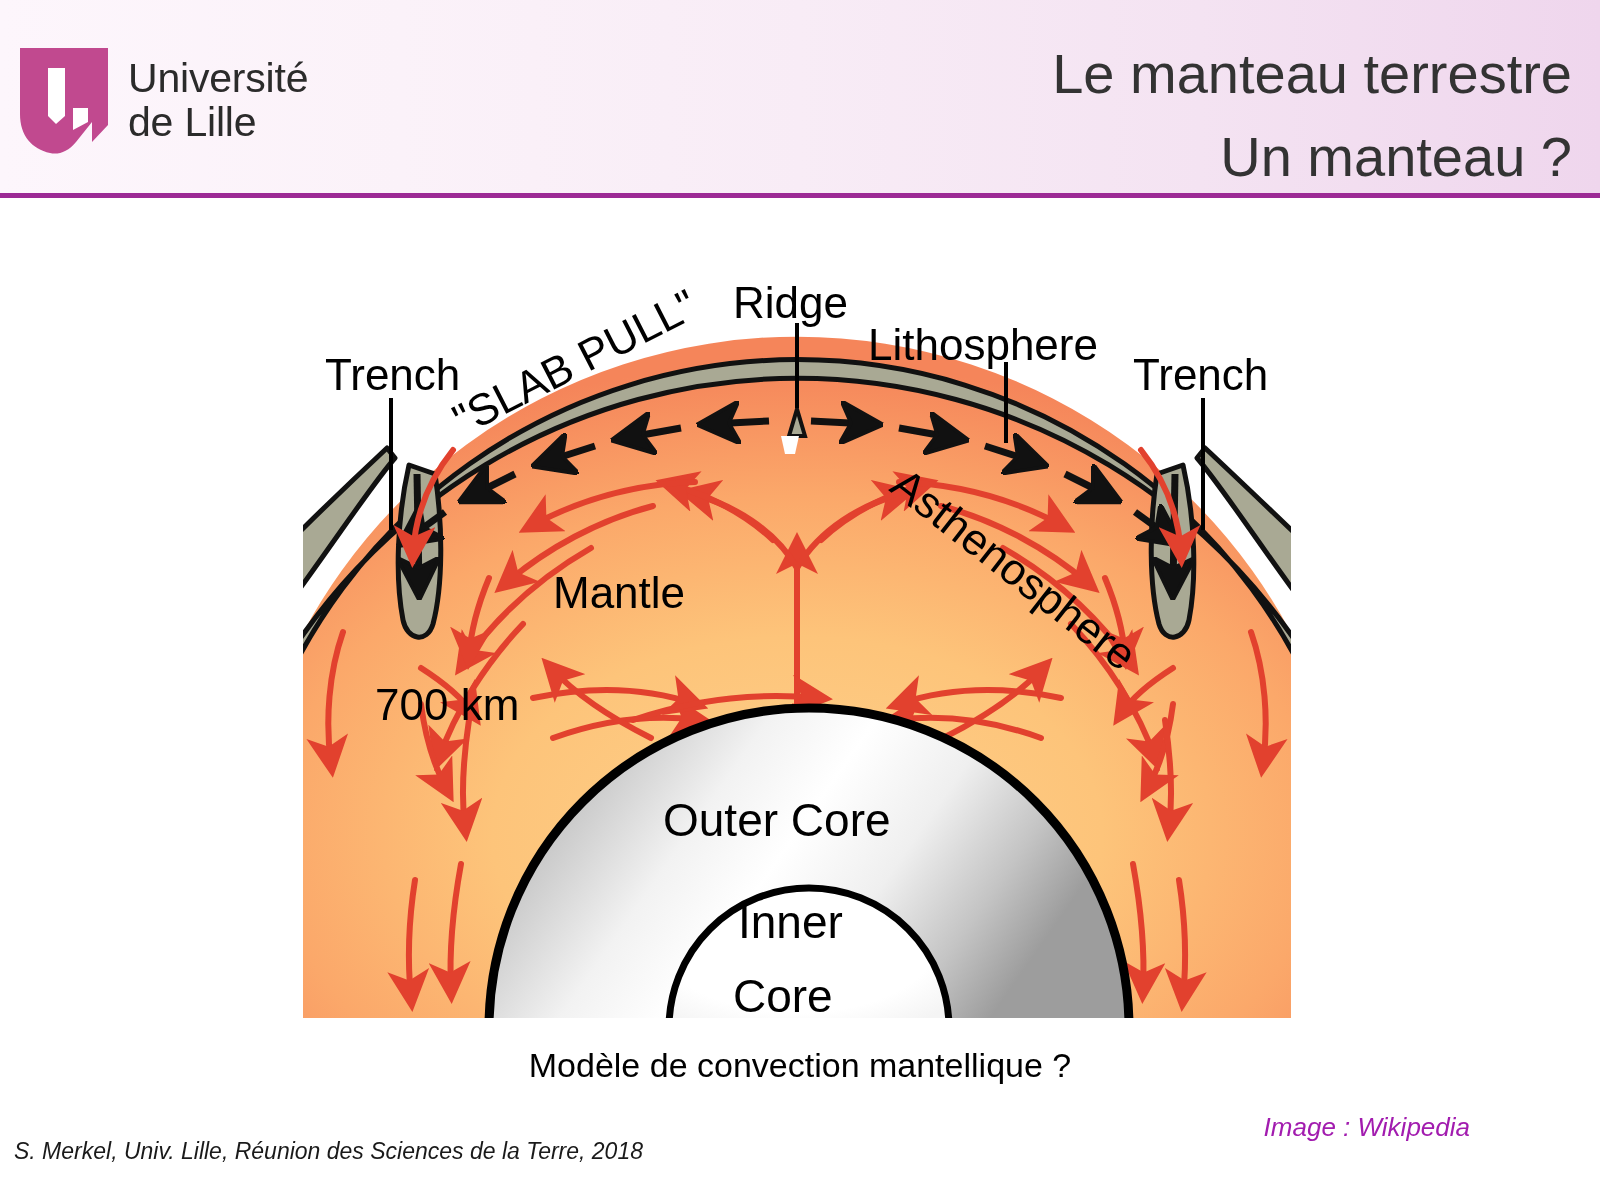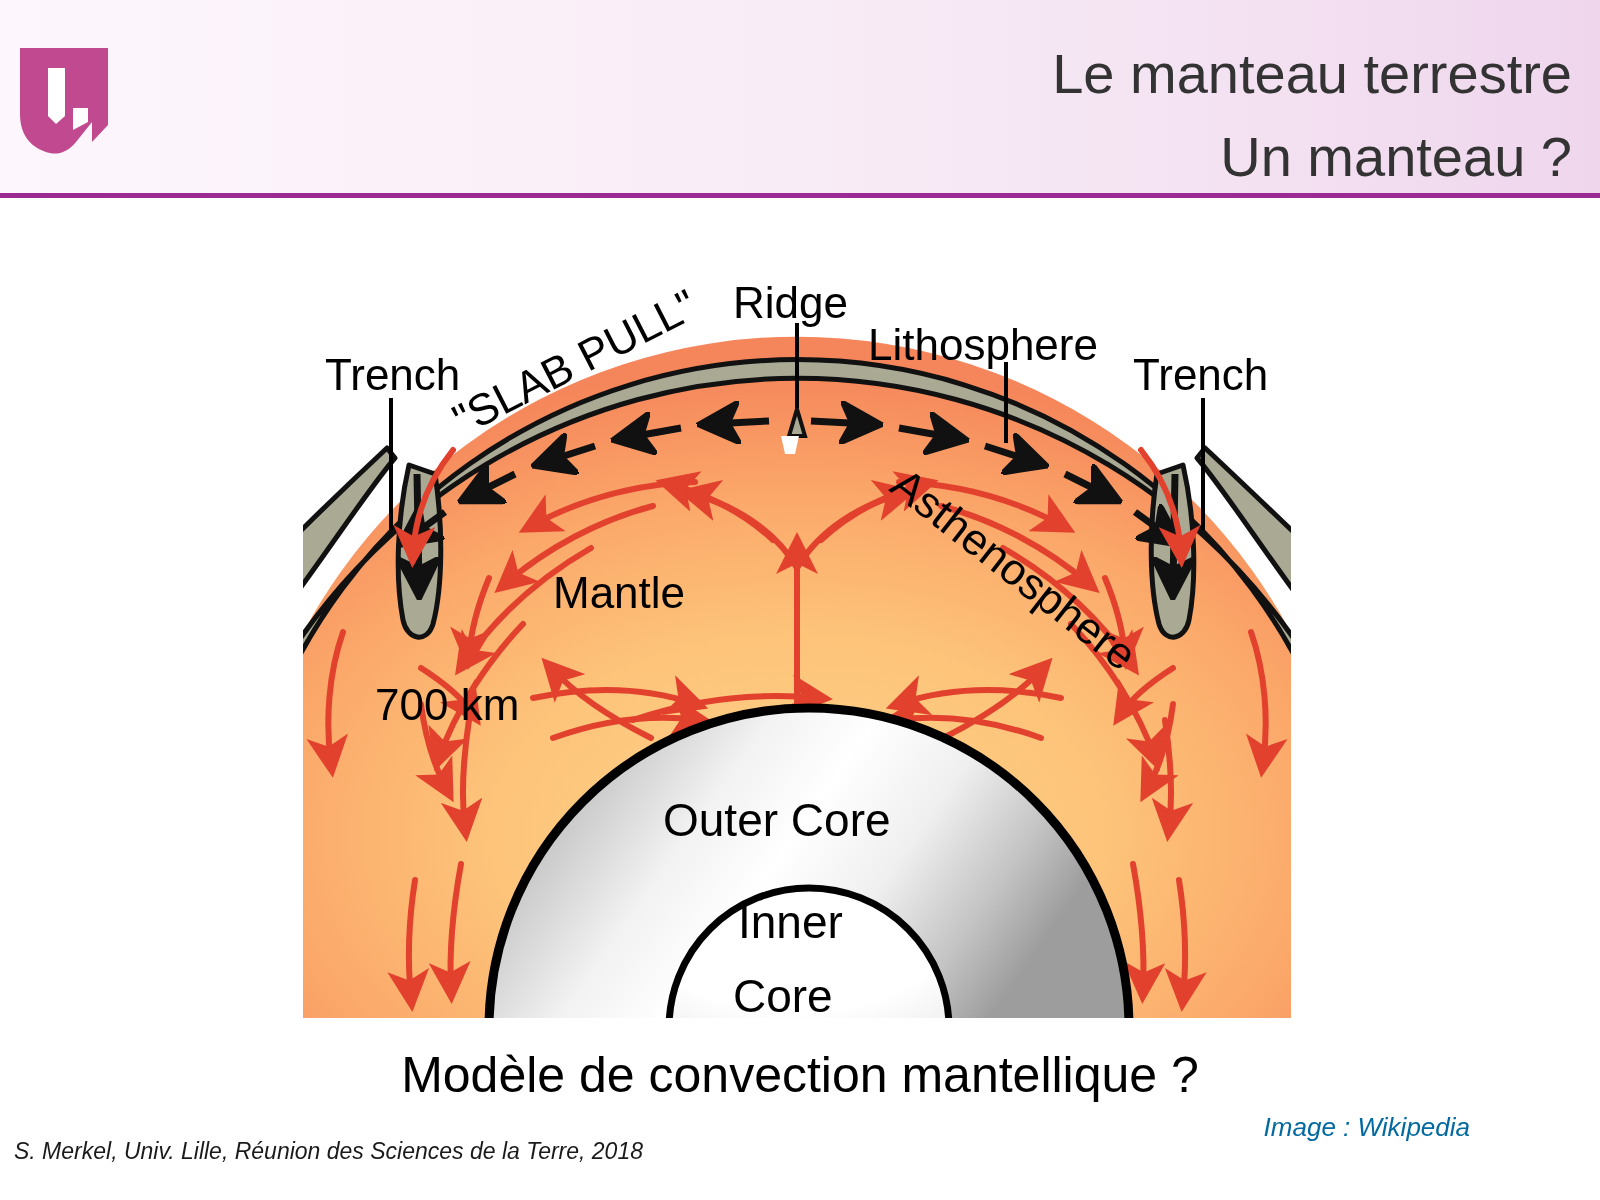--- a/index.html
+++ b/index.html
@@ -42,47 +42,51 @@
   .figure{
     position:absolute;left:303px;top:268px;
     width:988px;height:750px;
     overflow:hidden;
   }
   .figure svg{display:block;}
 
   .caption{
     position:absolute;left:0;top:1046px;width:1600px;
     text-align:center;color:#000000;
-    font-size:50px;
+    font-size:34px;
     font-family:"Liberation Sans", sans-serif;
   }
 
   
   .footer-left{
     position:absolute;left:14px;top:1138px;
     font-style:italic;font-size:23px;color:#1a1a1a;
     font-family:"Liberation Sans", sans-serif;
   }
   .footer-right{
     position:absolute;right:130px;top:1112px;
-    font-style:italic;font-size:26px;color:#0369a1;
+    font-style:italic;font-size:26px;color:#a21caf;
     font-family:"Liberation Sans", sans-serif;
   }
   .diag-label{font-family:"Liberation Sans", sans-serif;fill:#000;}
 </style>
 </head>
 <body>
 
 <div class="header">
   <div class="logo-wrap">
     <svg class="logo-mark" viewBox="0 0 92 110">
       <path d="M2 2 H90 V79 L74 96 L74 76 L58 96 C50 106 40 109 32 107 C14 103 2 90 2 68 Z" fill="#c1498f"></path>
       <path d="M30 22 H47 V70 L38 78 L30 70 Z" fill="#ffffff"></path>
       <path d="M55 62 L70 62 L70 76 L55 84 Z" fill="#ffffff"></path>
     </svg>
+    <div class="logo-text">
+      <div>Université</div>
+      <div>de Lille</div>
+    </div>
   </div>
 
   <div class="title-block">
     <div>Le manteau terrestre</div>
     <div>Un manteau ?</div>
   </div>
 </div>
 <div class="header-rule"></div>
 
 <div class="figure">

